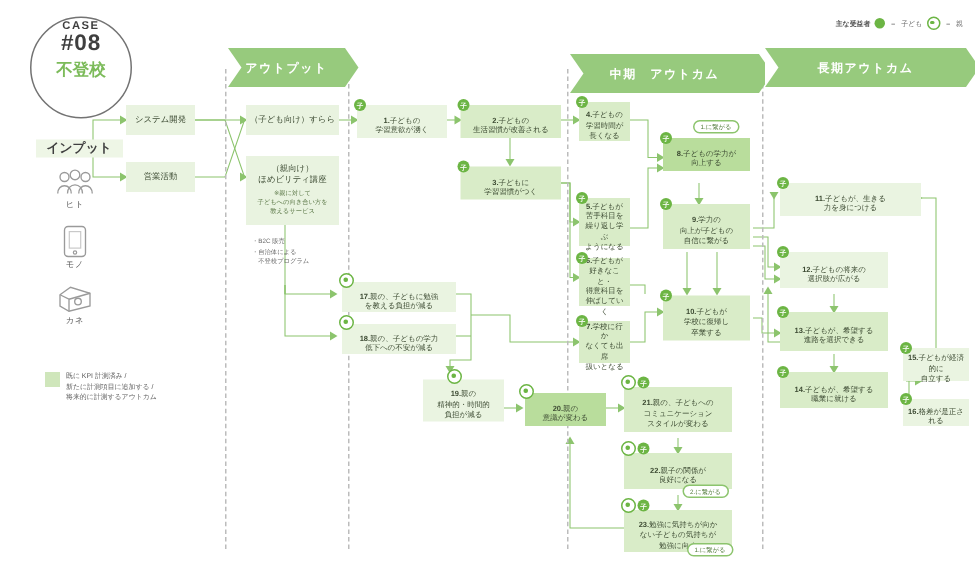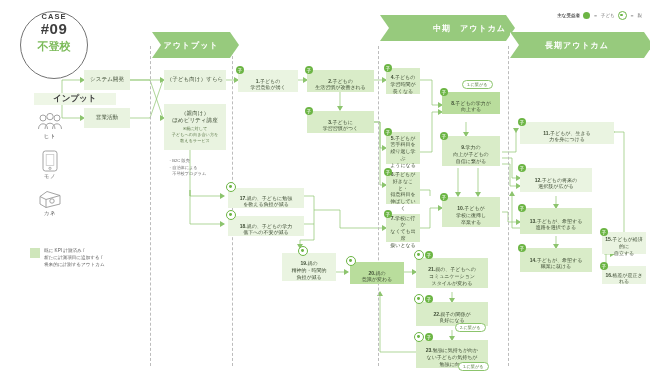--- a/index.html
+++ b/index.html
@@ -49,22 +49,22 @@
   .dotkid{width:7px;height:7px;border-radius:50%;background:#6cb544;display:inline-block;}
   .dotpar{width:7px;height:7px;border-radius:50%;background:#ffffff;border:1px solid #6cb544;
     display:inline-block;position:relative;}
   .dotpar:after{content:"";position:absolute;left:1.6px;top:1.6px;width:2.6px;height:2.6px;
     border-radius:50%;background:#6cb544;}
 
   
   .vdash{position:absolute;top:46px;height:320px;border-left:1px dashed #bcbcbc;}
 
   
-  #input-label{position:absolute;left:34px;top:93px;font-size:8.5px;font-weight:bold;color:#3f3f3f;
-    background:#eef6e6;padding:0 19px;}
+  #input-label{position:absolute;left:24px;top:93px;font-size:8.5px;font-weight:bold;color:#3f3f3f;
+    background:#eef6e6;padding:0 7px;}
   .res{position:absolute;display:flex;flex-direction:column;align-items:center;gap:1px;}
   .res .cap{font-size:5.5px;color:#555;letter-spacing:.5px;}
   .res svg{display:block;}
 
   #kpi-note{position:absolute;left:30px;top:247px;display:flex;gap:4px;align-items:flex-start;}
   #kpi-note .sw{width:10px;height:10px;background:#cfe6bb;flex:0 0 auto;margin-top:1px;}
   #kpi-note .txt{font-size:4.6px;line-height:1.55;color:#5c5c5c;}
 
   
   .node{
@@ -203,35 +203,35 @@
       <polygon points="449,298 455,298 452,303"></polygon>
       <polygon points="449,336 455,336 452,341"></polygon>
       <polygon points="377,296 383,296 380,291"></polygon>
       <polygon points="509,196 515,196 512,191"></polygon>
     </g>
   </svg>
 
   <div class="chev" style="left:152px;top:32px;width:78px;align-items:center;">
     <span class="lbl">アウトプット</span>
   </div>
-  <div class="chev" style="left:380px;top:15px;width:126px;justify-content:flex-end;">
+  <div class="chev" style="left:380px;top:36px;width:126px;">
     <span class="lbl">中期　アウトカム</span>
   </div>
   <div class="chev" style="left:510px;top:32px;width:134px;">
     <span class="lbl">長期アウトカム</span>
   </div>
 
   <div class="vdash" style="left:150px;"></div>
   <div class="vdash" style="left:232px;"></div>
   <div class="vdash" style="left:378px;"></div>
   <div class="vdash" style="left:508px;"></div>
 
   <div id="case-badge">
     <div class="c1">CASE</div>
-    <div class="c2">#09</div>
+    <div class="c2">#08</div>
     <div class="c3">不登校</div>
   </div>
 
   <div id="top-legend">
     <span class="ttl">主な受益者</span>
     <span class="dotkid"></span>
     <span>＝</span>
     <span>子ども</span>
     <span class="dotpar"></span>
     <span>＝</span>

